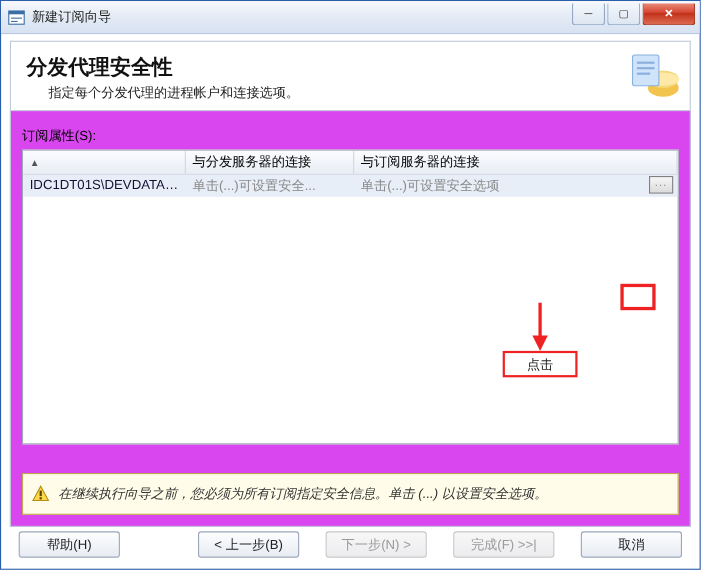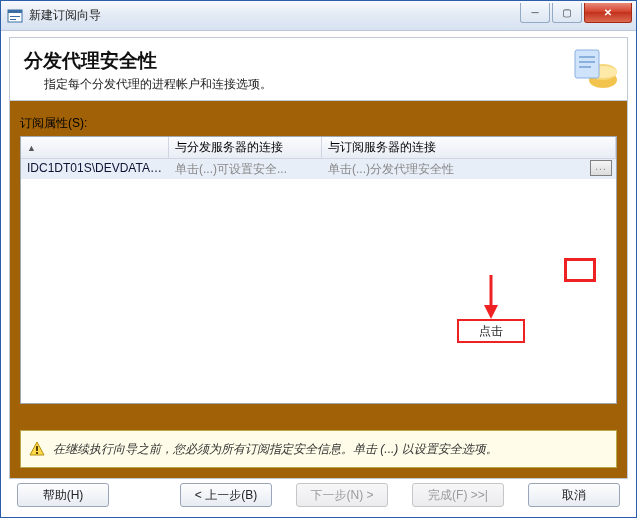--- a/index.html
+++ b/index.html
@@ -11,21 +11,21 @@
   .win-btns { display: flex; height: 20px; margin-right: 4px; margin-top: -6px; }
   .win-btn { width: 30px; height: 20px; margin-left: 2px; border: 1px solid #94a9c6; border-top: none; background: linear-gradient(to bottom, #f3f7fc, #dde6f2); border-radius: 0 0 3px 3px; display: flex; align-items: center; justify-content: center; font-size: 10px; color: #333; cursor: default; }
   .win-btn.close { width: 48px; background: linear-gradient(to bottom, #e98a7a, #d4442f 45%, #c12e17 46%, #dd6a52); color: #fff; border-color: #a52a14; }
   .win-btn.close span { font-weight: bold; }
   .content-outer { padding: 6px 8px 8px 8px; }
   .header-pane { border: 1px solid #c0c9d6; background: #fff; padding: 10px 14px; position: relative; height: 64px; }
   .hdr-title { font-size: 19px; font-weight: bold; color: #111; }
   .hdr-sub { font-size: 12px; color: #222; margin-top: 2px; margin-left: 20px; }
   .hdr-icon { position: absolute; right: 8px; top: 6px; }
   .hdr-icon svg { width: 48px; height: 48px; }
-  .body-pane { border: 1px solid #c0c9d6; border-top: none; background: #a16207; padding: 14px 10px 1px 10px; height: 378px; position: relative; }
+  .body-pane { border: 1px solid #c0c9d6; border-top: none; background: #d946ef; padding: 14px 10px 1px 10px; height: 378px; position: relative; }
   .props-label { font-size: 12px; margin-bottom: 4px; }
   .grid { border: 1px solid #a0a8b4; background: #fff; height: 268px; overflow: hidden; position: relative; }
   .grid-hdr { display: flex; height: 22px; background: linear-gradient(to bottom, #fbfcfe, #e8edf5); border-bottom: 1px solid #cfd6e2; font-size: 12px; }
   .grid-hdr .col { padding: 3px 6px; border-right: 1px solid #cfd6e2; display: flex; align-items: center; gap: 4px; }
   .col1 { width: 148px; }
   .col2 { width: 153px; }
   .col3 { flex: 1; }
   .sort-arrow { font-size: 9px; color: #555; }
   .grid-row { display: flex; height: 20px; font-size: 12px; background: #e8eef8; }
   .grid-row .cell { padding: 2px 6px; white-space: nowrap; overflow: hidden; text-overflow: ellipsis; }
@@ -100,21 +100,21 @@
             <span>与分发服务器的连接</span>
           </div>
           <div class="col col3">
             <span>与订阅服务器的连接</span>
           </div>
         </div>
         <div class="grid-row">
           <div class="cell c1">IDC1DT01S\DEVDATAB...</div>
           <div class="cell c2">单击(...)可设置安全...</div>
           <div class="cell c3">
-            <span>单击(...)分发代理安全性</span>
+            <span>单击(...)可设置安全选项</span>
             <div class="ellipsis-btn">...</div>
           </div>
         </div>
       </div>
 
       <div class="red-box-btn" style="left:554px; top:157px; width:32px; height:24px;"></div>
       <div class="anno-arrow">
         <svg width="20" height="44">
             <line x1="10" y1="0" x2="10" y2="34" stroke="#e22" stroke-width="3"></line>
             <polygon points="10,44 3,30 17,30" fill="#e22"></polygon>

